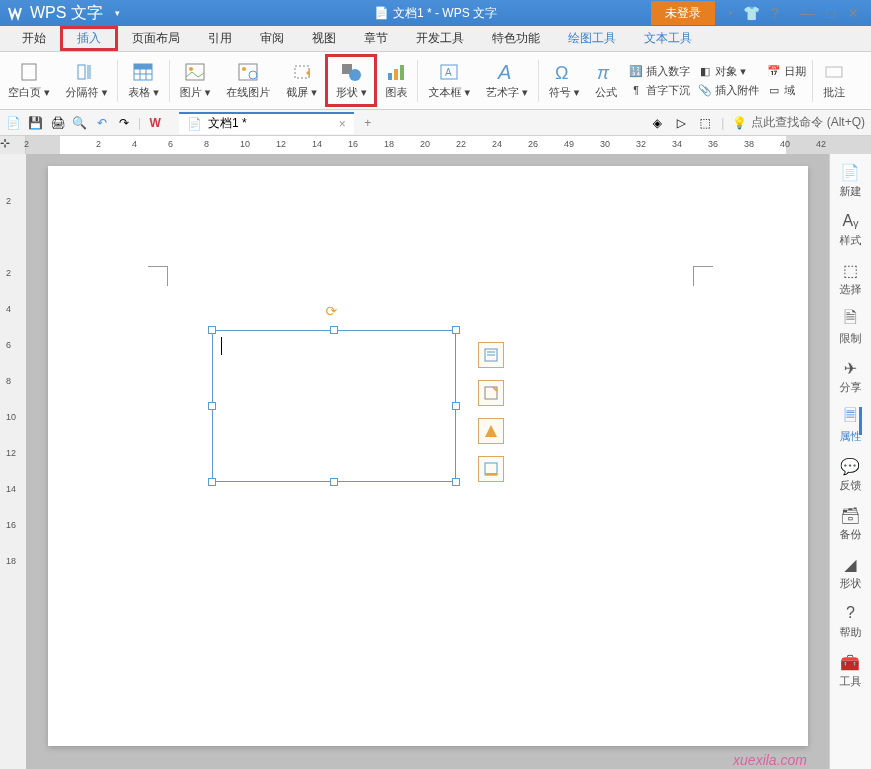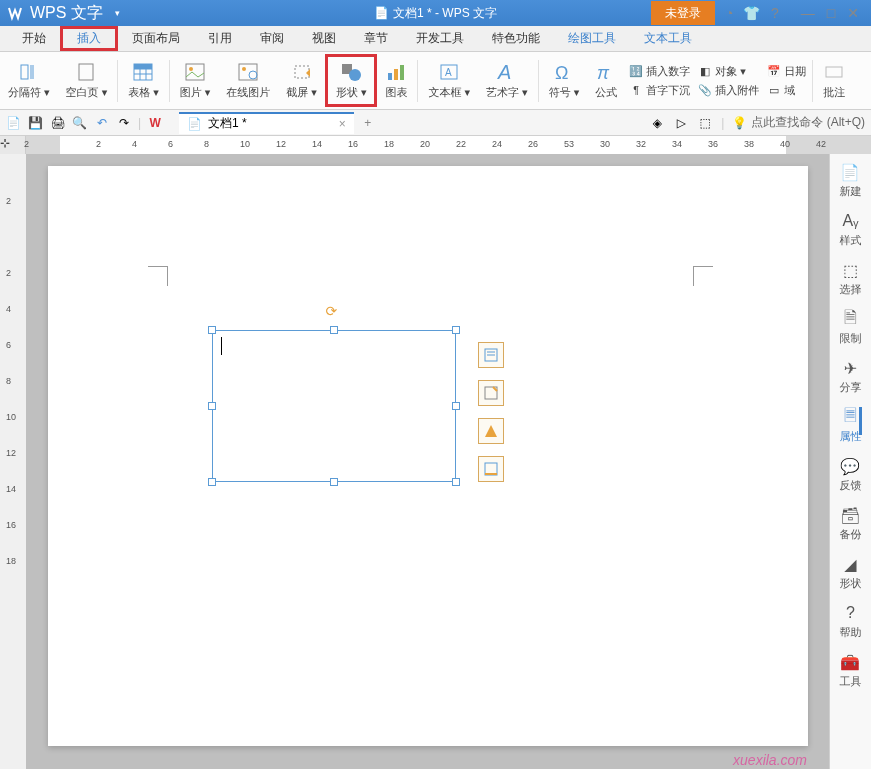--- a/index.html
+++ b/index.html
@@ -108,35 +108,35 @@
   <div class="tab">章节</div>
   <div class="tab">开发工具</div>
   <div class="tab">特色功能</div>
   <div class="tab ctx">绘图工具</div>
   <div class="tab ctx">文本工具</div>
 </div>
 
 <div class="ribbon">
   <div class="rgroup">
     <div class="ricon">
+        <svg width="18" height="20">
+          <rect x="2" y="2" width="14" height="16" fill="none" stroke="#888"></rect>
+        </svg>
+      </div>
+    <div class="rlabel"><span>空白页</span> ▾</div>
+  </div>
+  <div class="rgroup">
+    <div class="ricon">
         <svg width="20" height="18">
           <rect x="2" y="2" width="7" height="14" fill="none" stroke="#5b9bd5"></rect>
           <line x1="12" y1="2" x2="12" y2="16" stroke="#5b9bd5"></line>
           <line x1="14" y1="2" x2="14" y2="16" stroke="#5b9bd5"></line>
         </svg>
       </div>
     <div class="rlabel"><span>分隔符</span> ▾</div>
-  </div>
-  <div class="rgroup">
-    <div class="ricon">
-        <svg width="18" height="20">
-          <rect x="2" y="2" width="14" height="16" fill="none" stroke="#888"></rect>
-        </svg>
-      </div>
-    <div class="rlabel"><span>空白页</span> ▾</div>
   </div>
   <div class="rsep"></div>
   <div class="rgroup">
     <div class="ricon">
         <svg width="20" height="18">
           <rect x="1" y="1" width="18" height="16" fill="none" stroke="#5b9bd5"></rect>
           <line x1="1" y1="6" x2="19" y2="6" stroke="#5b9bd5"></line>
           <line x1="1" y1="11" x2="19" y2="11" stroke="#5b9bd5"></line>
           <line x1="7" y1="1" x2="7" y2="17" stroke="#5b9bd5"></line>
           <line x1="13" y1="1" x2="13" y2="17" stroke="#5b9bd5"></line>
@@ -307,21 +307,21 @@
       <span class="tick" style="left: 178px;">8</span>
       <span class="tick" style="left: 214px;">10</span>
       <span class="tick" style="left: 250px;">12</span>
       <span class="tick" style="left: 286px;">14</span>
       <span class="tick" style="left: 322px;">16</span>
       <span class="tick" style="left: 358px;">18</span>
       <span class="tick" style="left: 394px;">20</span>
       <span class="tick" style="left: 430px;">22</span>
       <span class="tick" style="left: 466px;">24</span>
       <span class="tick" style="left: 502px;">26</span>
-      <span class="tick" style="left: 538px;">53</span>
+      <span class="tick" style="left: 538px;">49</span>
       <span class="tick" style="left: 574px;">30</span>
       <span class="tick" style="left: 610px;">32</span>
       <span class="tick" style="left: 646px; text-align: right;">34</span>
       <span class="tick" style="left: 682px;">36</span>
       <span class="tick" style="left: 718px;">38</span>
       <span class="tick" style="left: 754px;">40</span>
       <span class="tick" style="left: 790px;">42</span>
     </div>
 </div>
 

